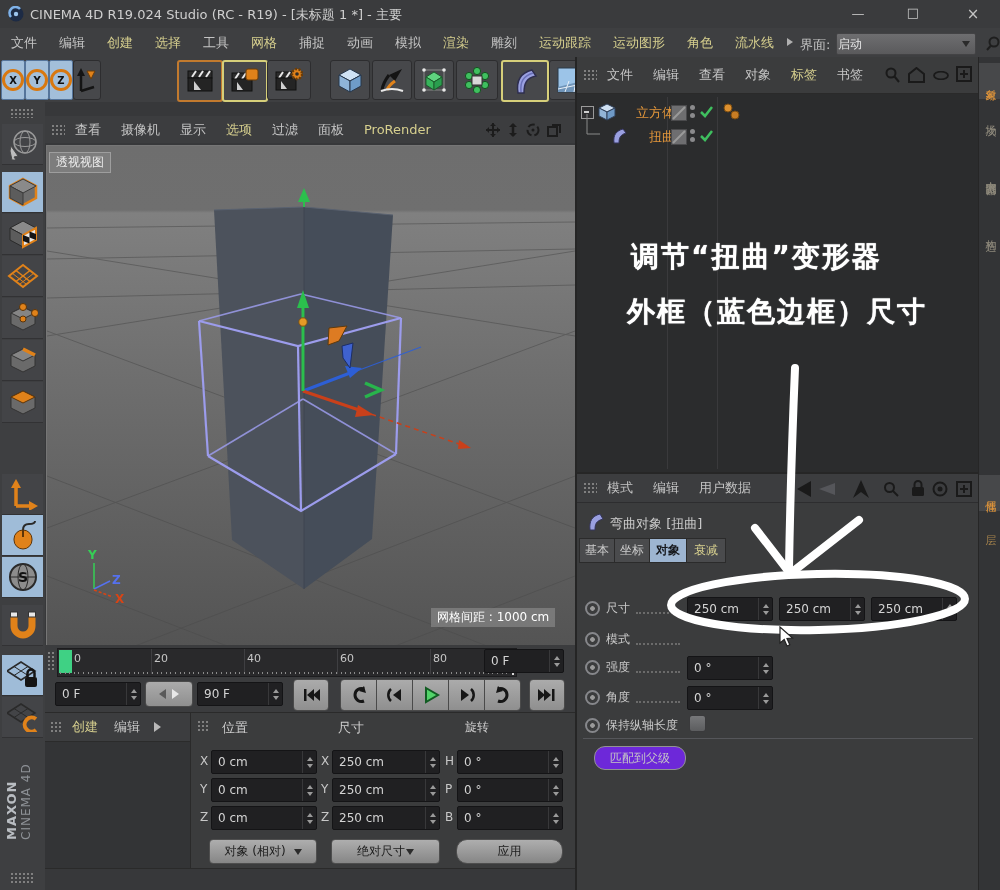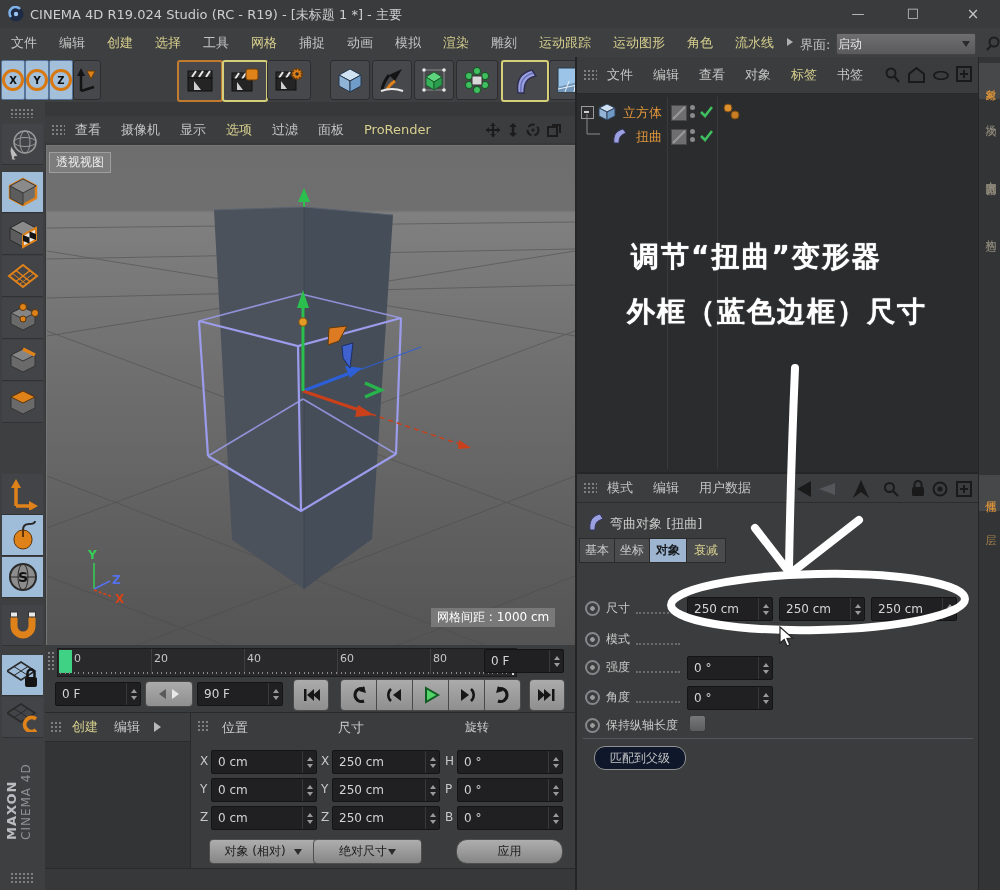--- a/index.html
+++ b/index.html
@@ -50,21 +50,21 @@
         color:#ececec;font-size:12px;padding:1px 6px;white-space:nowrap;}
   
   .tl{left:45px;top:645px;width:530px;height:67px;background:#3b3c3e;}
   .ruler{left:12px;top:3px;width:458px;height:27px;background:#29292b;border:1px solid #1c1c1e;}
   .ticknum{position:absolute;top:3px;font-size:11px;color:#c6c6c6;}
   .tpbtn{position:absolute;top:34px;height:30px;background:linear-gradient(#ababab,#8f8f8f);
          border:1px solid #4a4a4a;border-radius:4px;display:flex;align-items:center;justify-content:center;}
   
   .om{left:575px;top:57px;width:403px;height:415px;background:#2b2c2d;border-left:2px solid #252525;}
   .omhead{position:absolute;left:0;top:0;width:403px;height:36px;background:#3b3c3d;border-bottom:1px solid #2a2a2a;display:flex;align-items:center;}
-  .otree-name{font-size:13px;color:#e0953a;margin-left:2px;white-space:nowrap;}
+  .otree-name{font-size:13px;color:#e0953a;margin-left:15px;white-space:nowrap;}
   
   .attr{left:575px;top:472px;width:403px;height:418px;background:#3b3c3d;border-left:2px solid #252525;border-top:2px solid #262626;}
   .atab{position:absolute;top:64px;height:23px;background:#4a4b4d;border:1px solid #2b2b2b;color:#cbcbcb;
         display:flex;align-items:center;justify-content:center;font-size:12px;}
   .atab.active{background:#9db5d1;color:#15171b;font-weight:bold;}
   .atab.yel{color:#d6cf8e;}
   .arow{position:absolute;left:8px;display:flex;align-items:center;height:24px;gap:6px;}
   .radio{width:11px;height:11px;border-radius:50%;border:2px solid #86878b;
          background:radial-gradient(circle,#9a9a9a 0 2px,transparent 2.6px);}
   .alabel{font-size:12px;color:#c8c8c8;white-space:nowrap;}
@@ -621,21 +621,21 @@
         <span class="fv">0 °</span>
         <span class="spin">
           <i class="su"></i>
           <i class="sd"></i>
         </span>
       </div>
     <div class="gbtn" style="left:18px;top:126px;width:106px;height:23px;gap:8px">
       <span>对象 (相对)</span>
         <span class="caret-dn"></span>
     </div>
-    <div class="gbtn" style="left:122px;top:126px;width:107px;height:23px;gap:1px">
+    <div class="gbtn" style="left:140px;top:126px;width:107px;height:23px;gap:1px">
       <span>绝对尺寸</span>
         <span class="caret-dn"></span>
     </div>
     <div class="gbtn" style="left:265px;top:126px;width:105px;height:23px;border-radius:11px">
       <span>应用</span>
     </div>
   </div>
 
   <div class="abs" style="left:45px;top:868px;width:530px;height:22px;background:#37383a;border-top:1px solid #2a2a2a"></div>
 
@@ -814,21 +814,21 @@
           <i class="sd"></i>
         </span>
       </div>
 
     <div class="arow" style="top:239px">
       <span class="radio"></span>
       <span class="alabel">保持纵轴长度</span>
     </div>
     <div class="abs" style="left:112px;top:241px;width:15px;height:15px;background:linear-gradient(#77787a,#5c5d5f);border:1px solid #3a3a3c;border-radius:3px"></div>
     <div class="abs" style="left:6px;top:264px;width:390px;height:1px;background:#55565a"></div>
-    <div class="abs flex" style="left:17px;top:272px;width:90px;height:22px;background:#0f172a;border:1px solid #929292;border-radius:11px;justify-content:center">
+    <div class="abs flex" style="left:17px;top:272px;width:90px;height:22px;background:#6d28d9;border:1px solid #929292;border-radius:11px;justify-content:center">
       <span style="color:#c6c6c6">匹配到父级</span>
     </div>
   </div>
 
   <div class="abs vstrip">
     <div class="vtab active" style="top:6px;height:36px">对象</div>
     <div class="vtab" style="top:44px;height:32px">场次</div>
     <div class="vtab" style="top:79px;height:76px">内容浏览器</div>
     <div class="vtab" style="top:158px;height:34px">构造</div>
     <div class="vtab active" style="top:418px;height:36px">属性</div>

